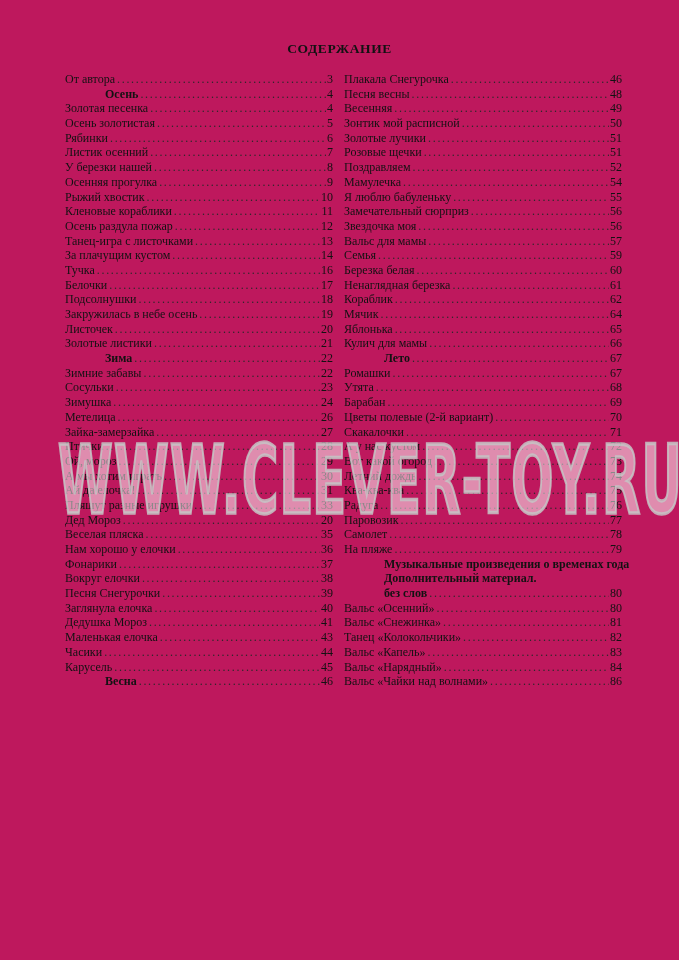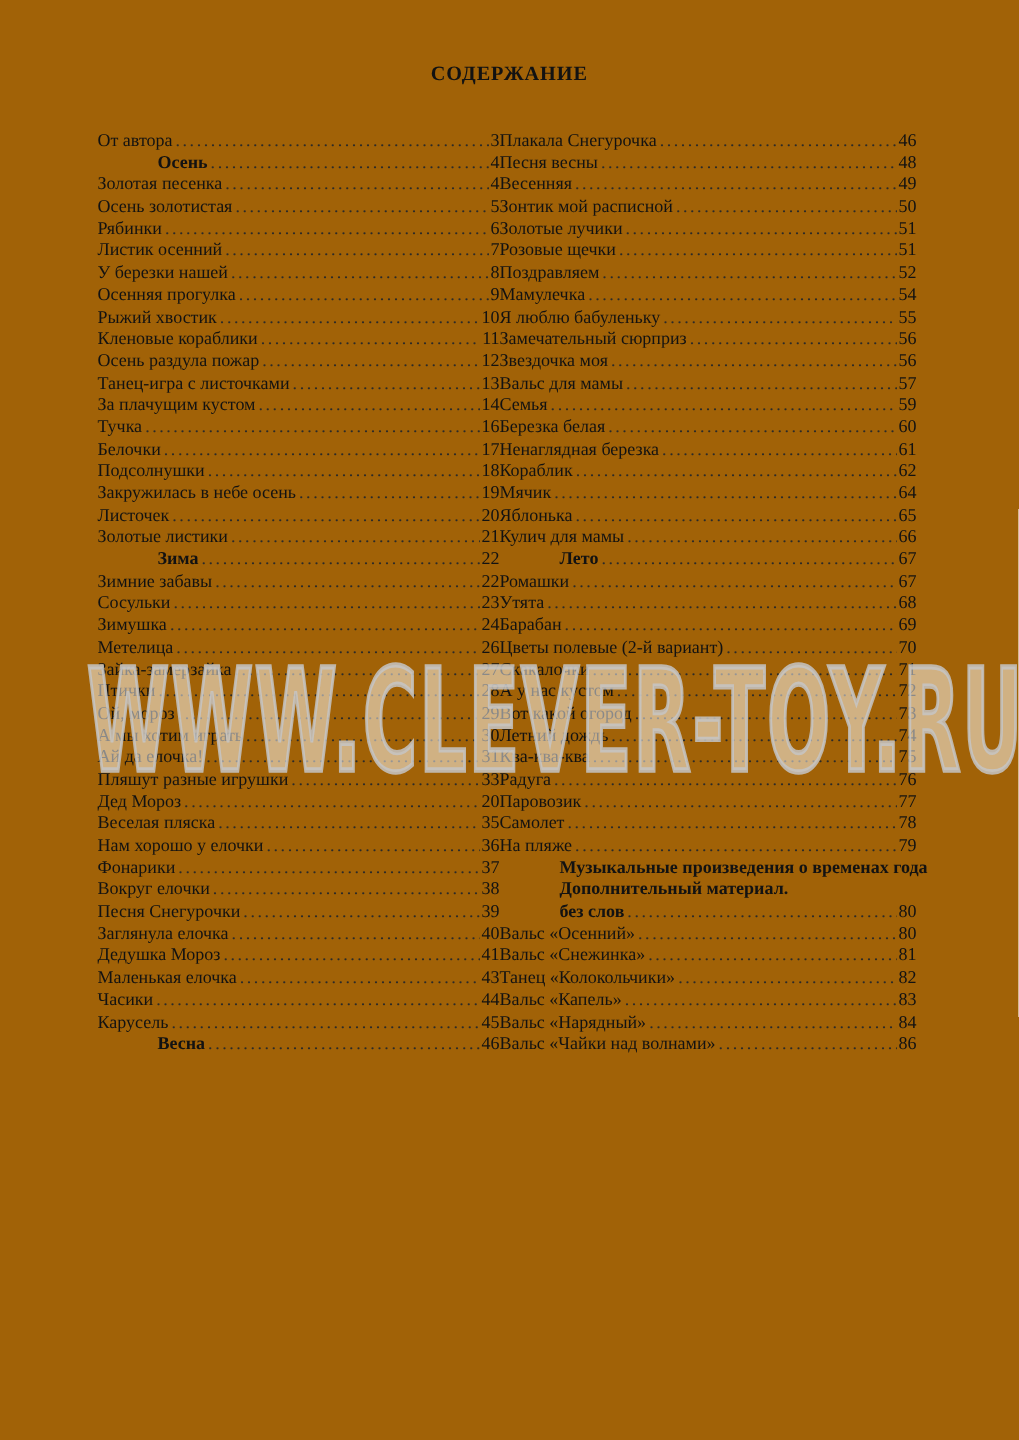--- a/index.html
+++ b/index.html
@@ -4,44 +4,45 @@
 <style>
   html, body {
     margin: 0;
     padding: 0;
     background: #ffffff;
   }
   .sheet {
     position: relative;
     width: 679px;
     height: 960px;
-    background: #a16207;
+    background: #be185d;
     font-family: "Liberation Serif", serif;
     color: #121212;
     overflow: hidden;
   }
   .page-title {
     position: absolute;
     top: 41px;
     left: 0;
     width: 679px;
     margin: 0;
     text-align: center;
     font-size: 13.5px;
     font-weight: bold;
     letter-spacing: 0.6px;
     color: #121212;
   }
   .columns {
     position: absolute;
-    top: 86px;
+    top: 72px;
     left: 65px;
     width: 557px;
     display: grid;
     grid-template-columns: 268px 278px;
+    column-gap: 11px;
     align-items: start;
   }
   .toc-col {
     display: block;
   }
   .toc-row {
     display: flex;
     align-items: baseline;
     line-height: 14.7px;
     height: 14.7px;

